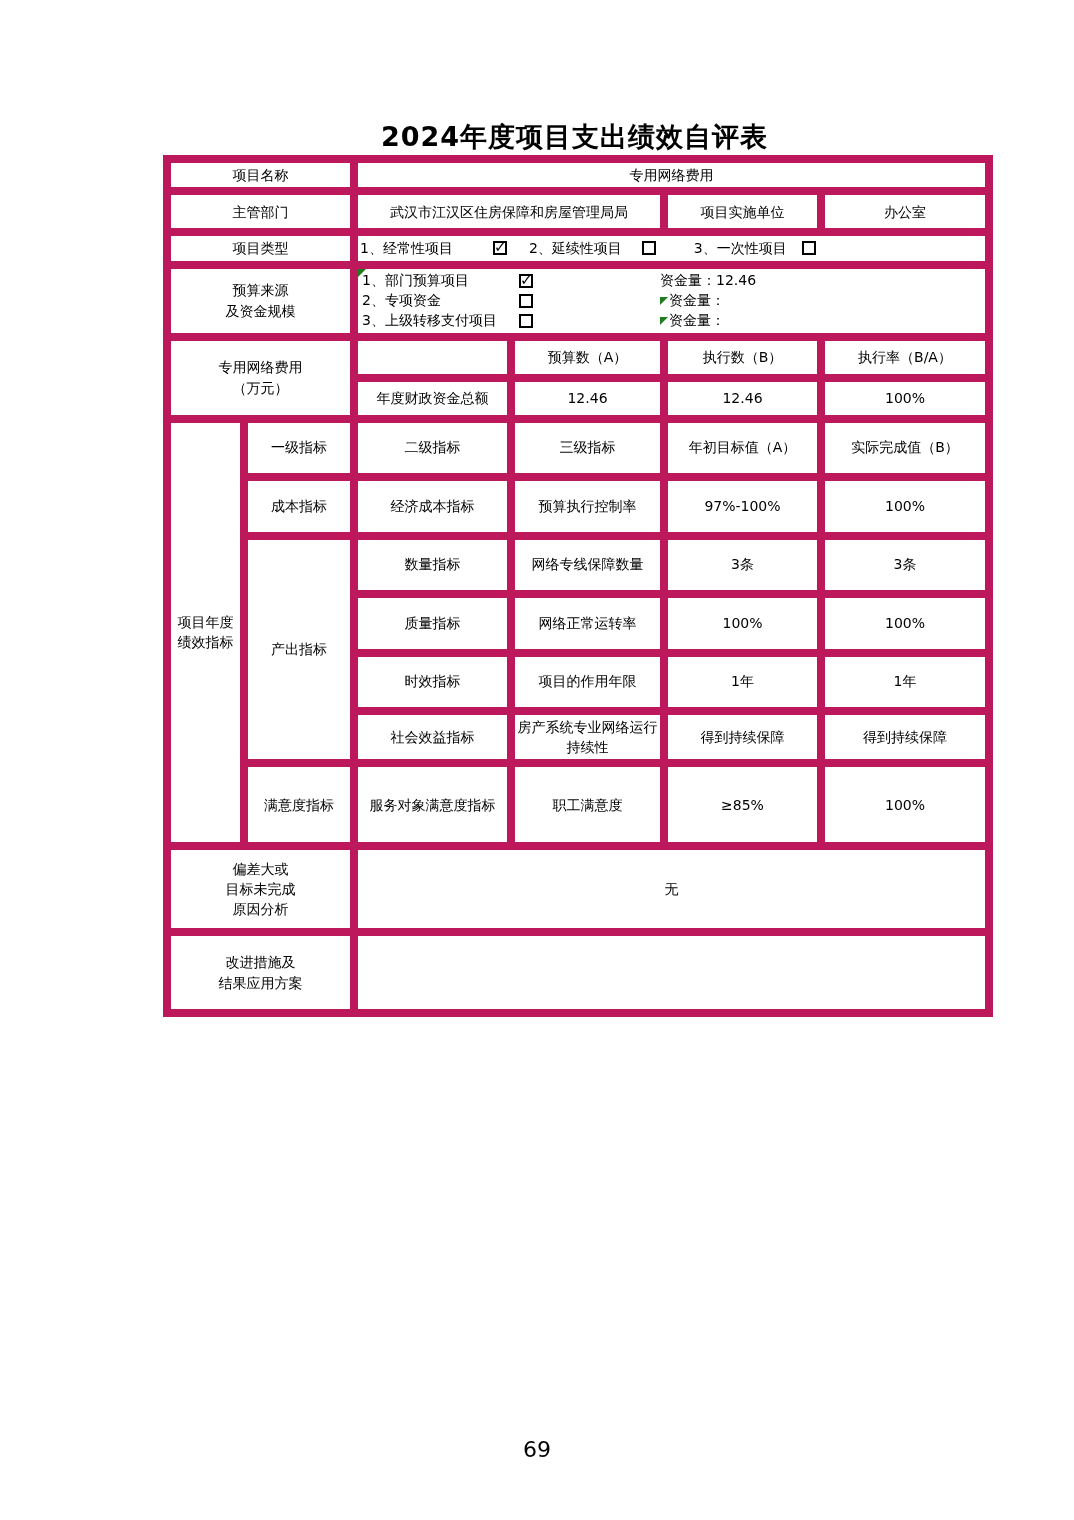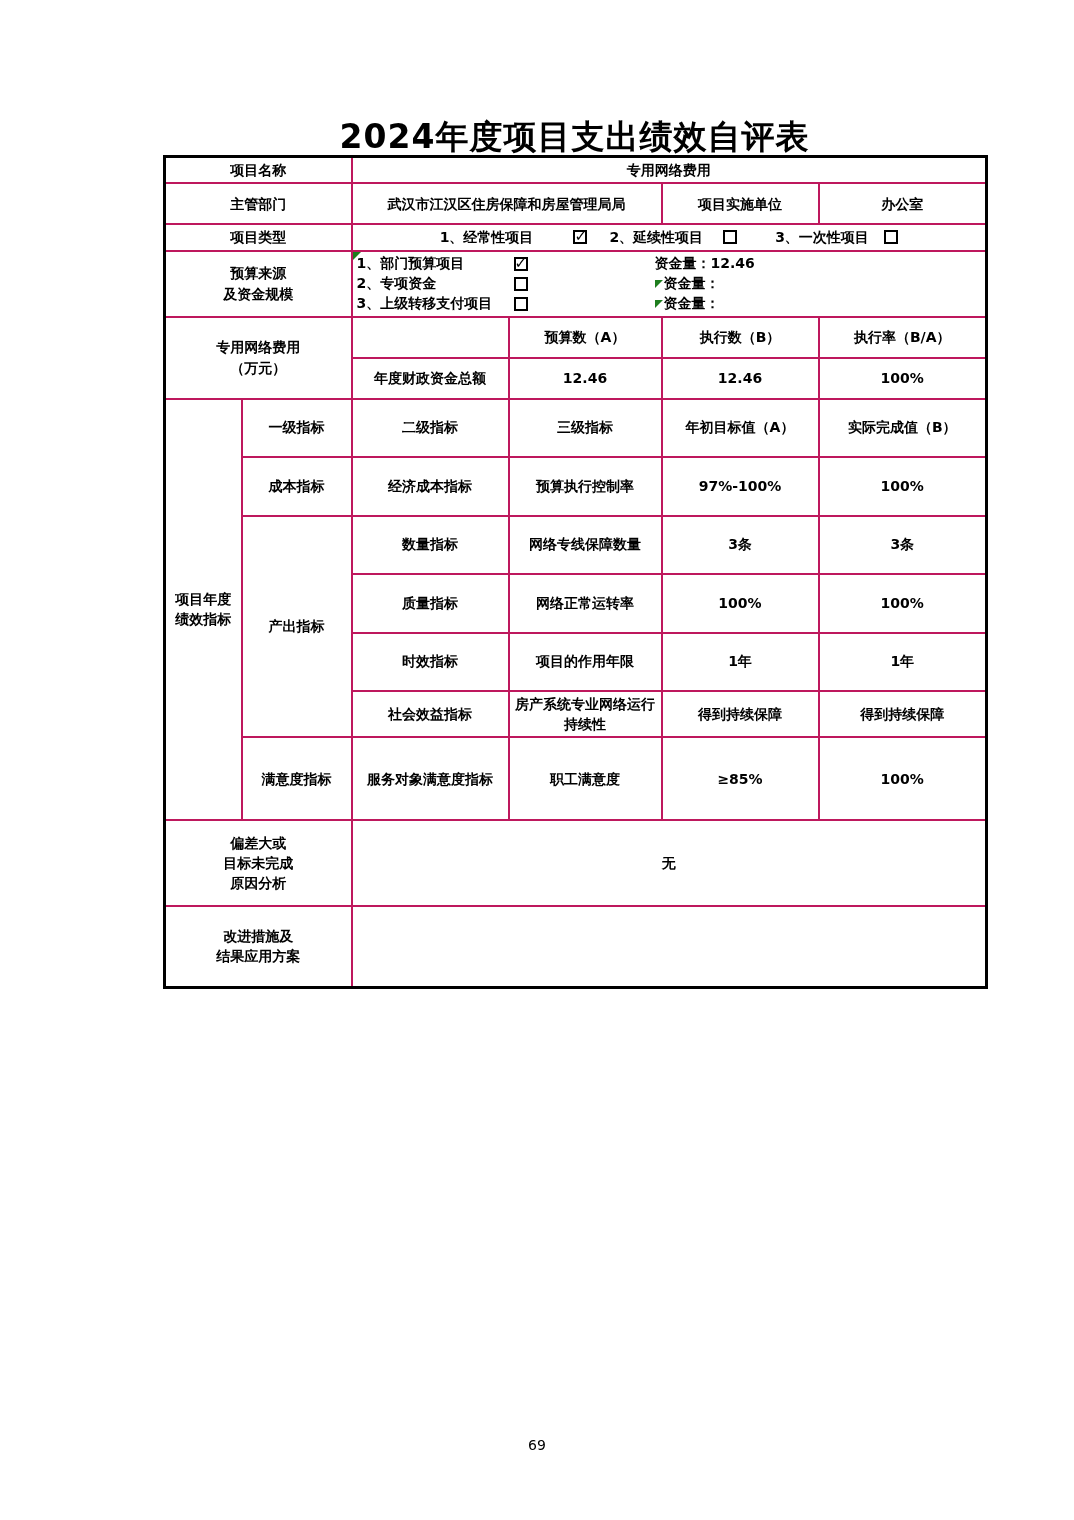--- a/index.html
+++ b/index.html
@@ -4,33 +4,33 @@
 <style>
   html,body { margin:0; padding:0; }
   body {
     width:1074px; height:1520px; position:relative;
     background:#ffffff; color:#000;
     font-family:"DejaVu Sans", sans-serif;
   }
   .doc { position:absolute; left:163px; top:0; width:823px; }
   .title {
     padding-top:120px; text-align:center;
-    font-size:33px; font-weight:bold; letter-spacing:1px; line-height:34px;
+    font-size:27px; font-weight:bold; letter-spacing:1px; line-height:34px;
   }
   .meta { position:relative; margin-top:8px; height:26px; font-size:16px; font-weight:bold; }
   .meta-unit { position:absolute; left:1px; top:0; border-bottom:2px solid #000; padding-bottom:1px; white-space:nowrap; }
   .meta-date { position:absolute; left:492px; top:0; border-bottom:2px solid #000; padding-bottom:1px; white-space:nowrap; }
 
   table.main {
     border-collapse:collapse; table-layout:fixed; width:822px; margin-top:1px;
     border:3px solid #000;
   }
   table.main td {
-    border:2px solid #be185d; text-align:center; vertical-align:middle;
-    font-size:14px; font-weight:bold; padding:2px; overflow:hidden; line-height:1.45;
+    border:8px solid #be185d; text-align:center; vertical-align:middle;
+    font-size:14px; font-weight:normal; padding:2px; overflow:hidden; line-height:1.45;
   }
   td.prelabel { white-space:pre-line;margin-top:38px; }
   td.lefted { text-align:left; }
   .h25{height:21px} .h45{height:41px} .h21{height:17px} .h66{height:62px}
   .h62{height:58px} .h63{height:59px} .h61{height:45px} .h77{height:83px}
   .h90{height:86px} .h85{height:81px}
 
   
   .cb {
     display:inline-block; width:14px; height:14px; box-sizing:border-box;
@@ -43,34 +43,34 @@
 
   
   .flag {
     display:inline-block; width:0; height:0;
     border-top:8px solid #1e7e1e; border-right:8px solid transparent;
   }
   .flag.inline { margin-right:1px; vertical-align:7px; }
   .flag.corner { position:absolute; top:0; left:0; }
 
   
-  .type-row { display:flex; align-items:center; padding-left:0; white-space:nowrap;justify-content:center; }
+  .type-row { display:flex; align-items:center; padding-left:0; white-space:nowrap; }
   .type-row .g1{margin-left:40px} .type-row .g2{margin-left:22px}
   .type-row .g3{margin-left:20px} .type-row .g4{margin-left:38px}
   .type-row .g5{margin-left:15px}
 
   
   td.src-cell { position:relative; }
   .src-line { display:flex; align-items:center; height:20px; padding-left:2px; text-align:left; white-space:nowrap; }
   .src-text { display:inline-block; width:157px; }
   .src-amount { margin-left:127px; display:flex; align-items:center; }
 
   .pagenum {
     position:absolute; top:1437px; left:0; width:1074px;
-    text-align:center; font-size:14px;
+    text-align:center; font-size:22px;
   }
 </style>
 </head>
 <body>
 
 <div class="doc">
 
   <div class="title">2024年度项目支出绩效自评表</div>
 
 

